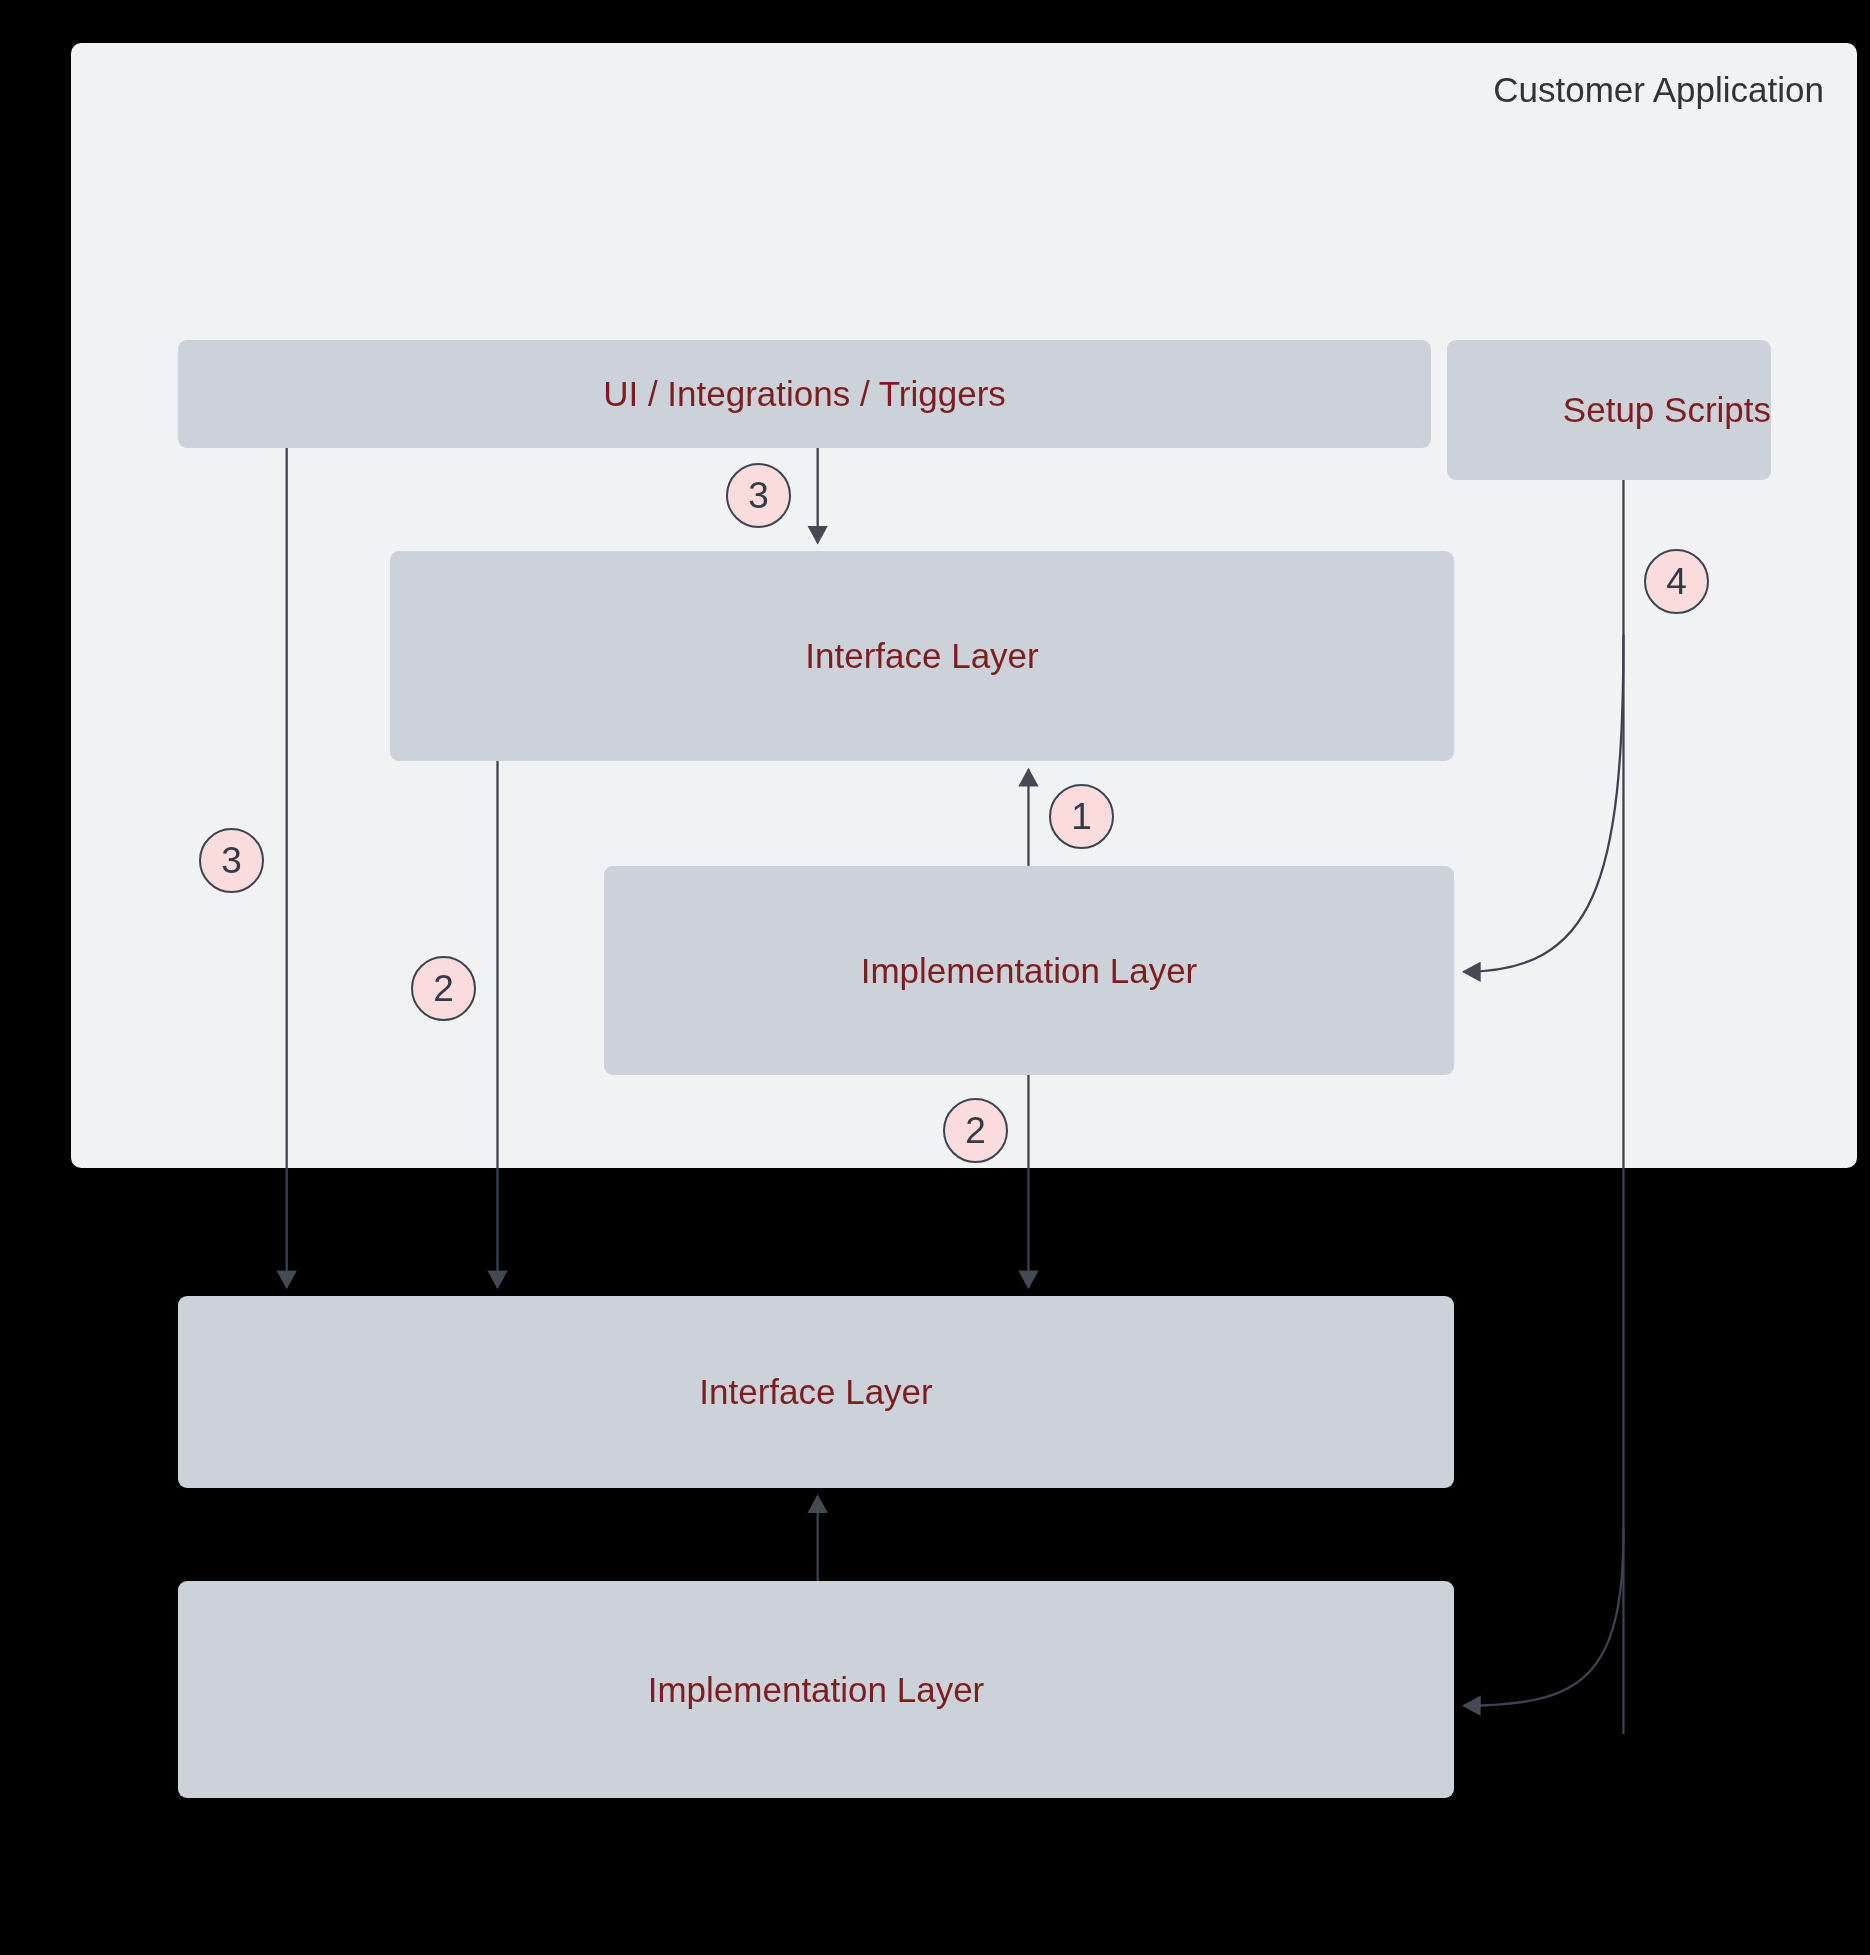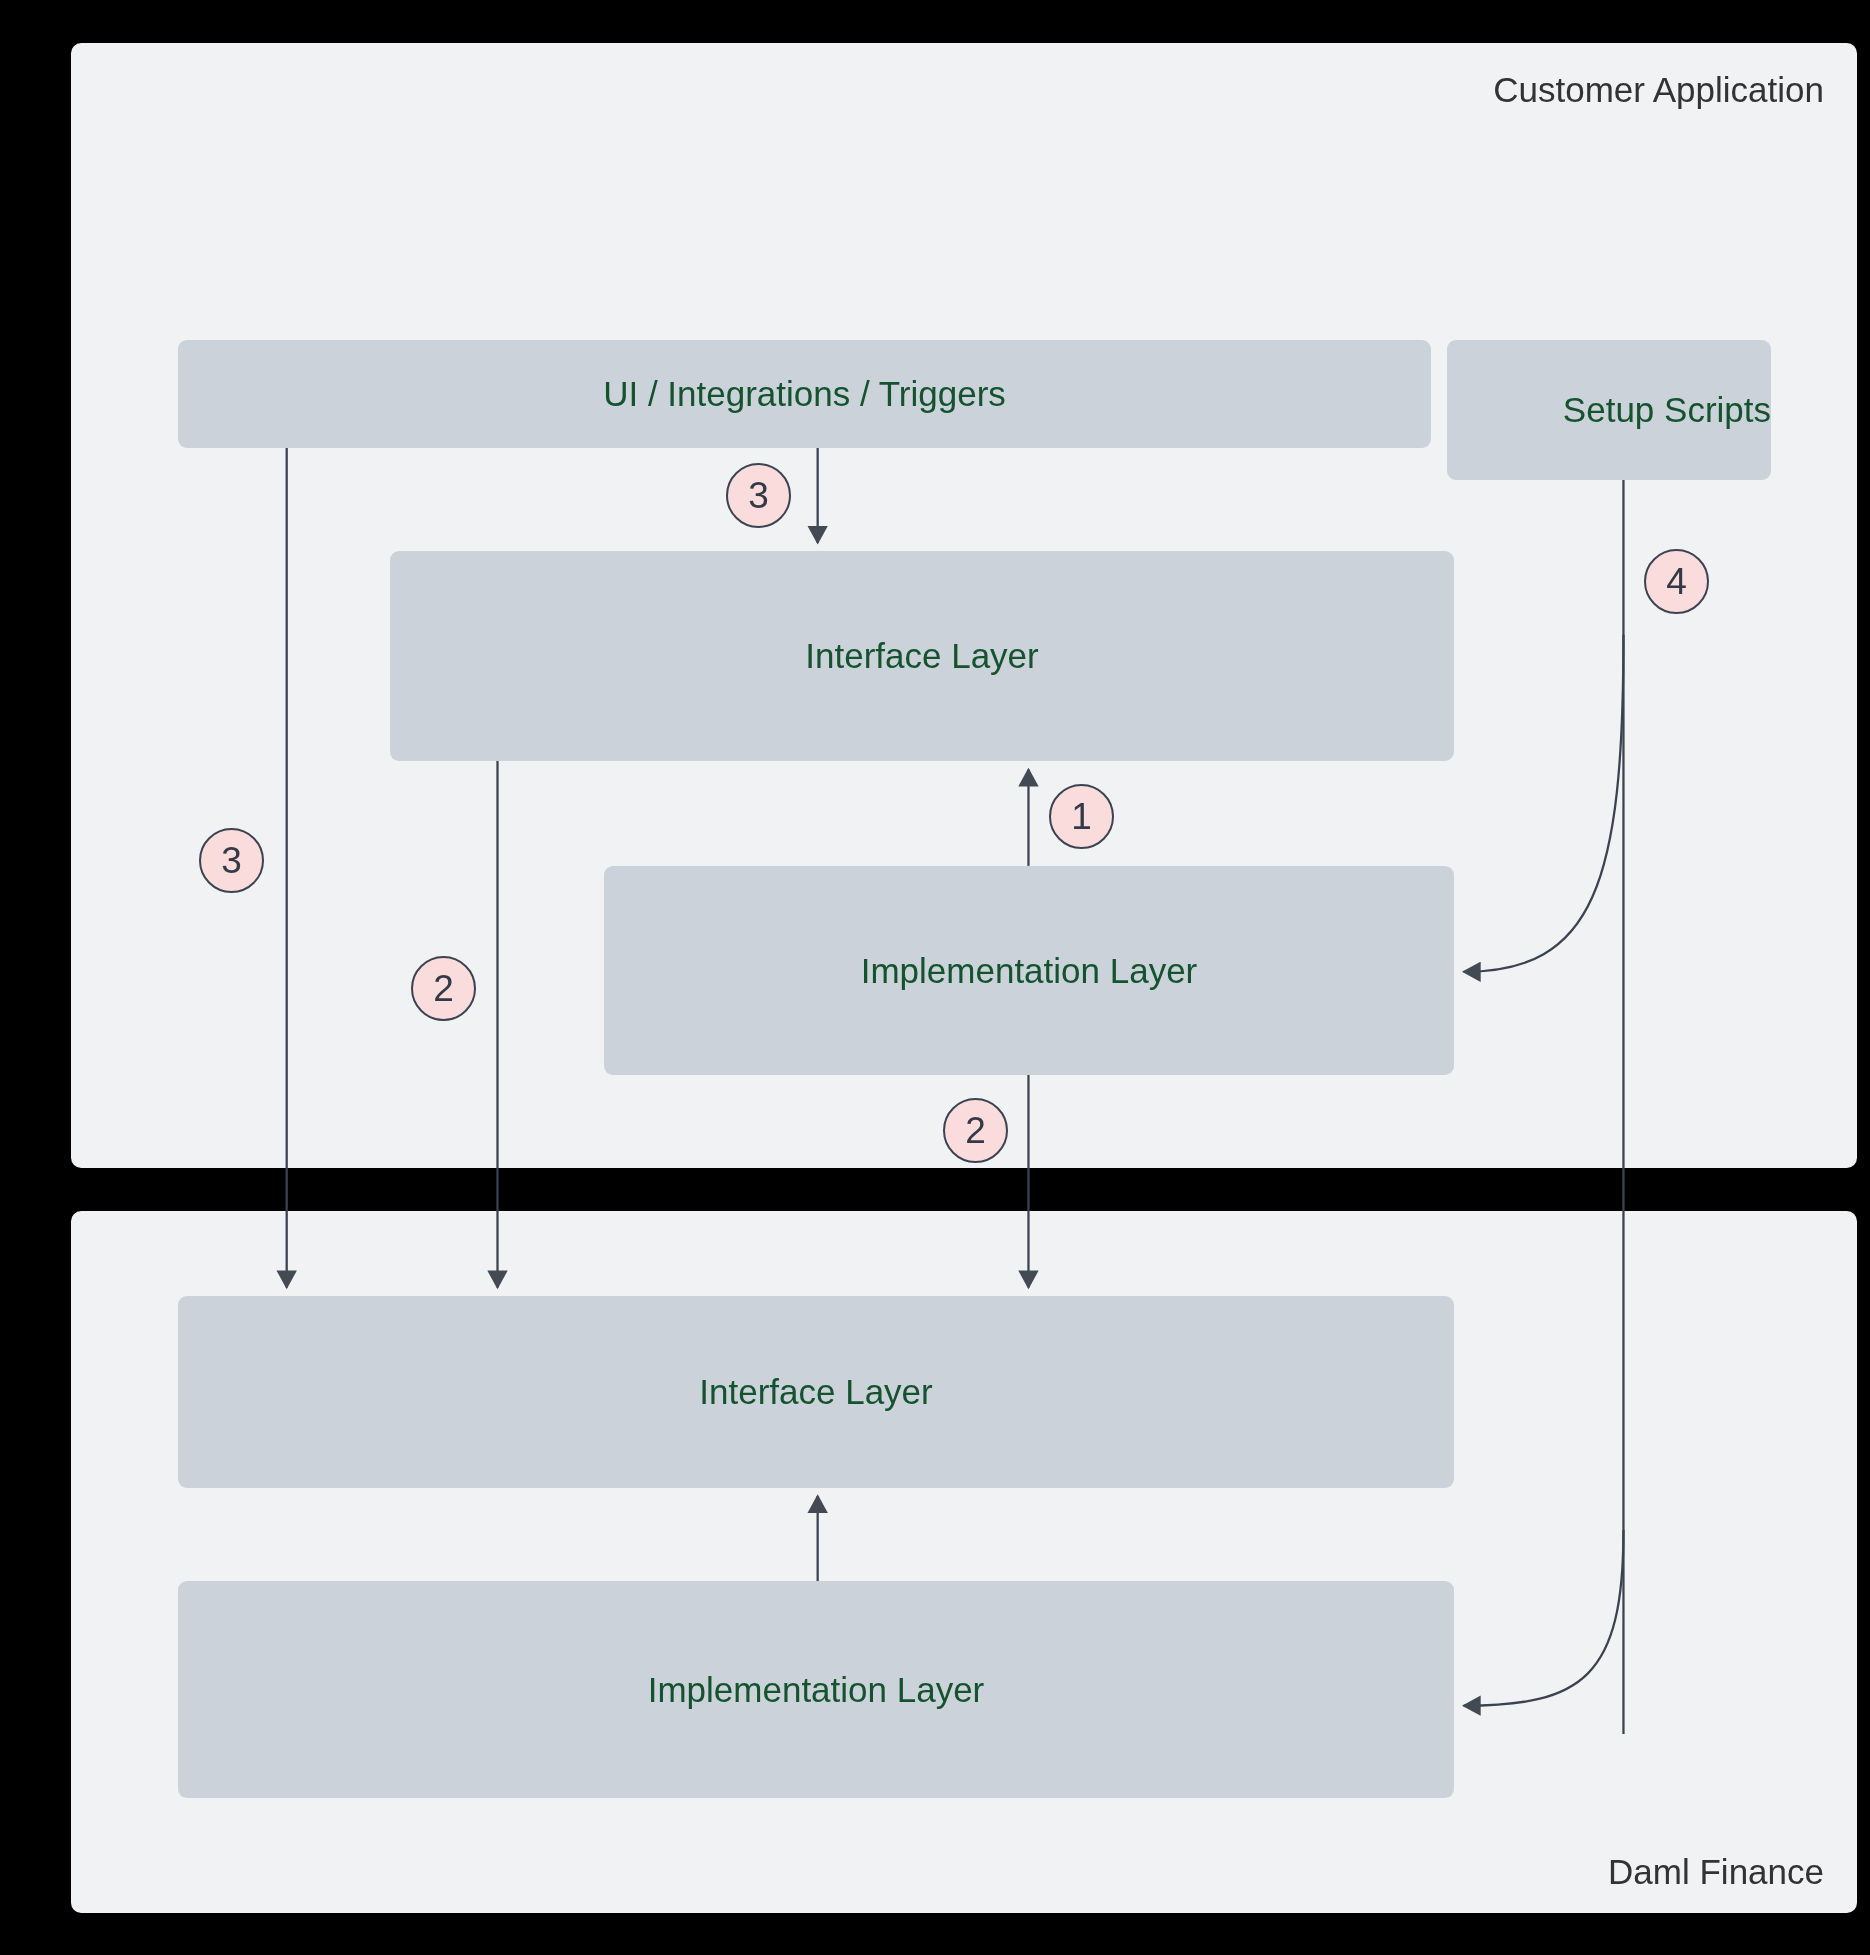--- a/index.html
+++ b/index.html
@@ -38,21 +38,21 @@
   #label-customer { right: 33px; top: 27px; }
   #label-daml     { right: 33px; bottom: 21.5px; }
 
   .node {
     position: absolute;
     background: #ccd2da;
     border-radius: 9px;
     display: flex;
     align-items: center;
     justify-content: center;
-    color: #14532d;
+    color: #7f1d1d;
     font-size: 35px;
     text-align: center;
     box-sizing: border-box;
   }
   #node-ui       { left: 148px;  top: 340px;  width: 1253px; height: 108px; }
   #node-setup    { left: 1417px; top: 340px;  width: 324px;  height: 140px; justify-content: flex-end; }
   #node-cust-if  { left: 360px;  top: 551px;  width: 1064px; height: 210px; }
   #node-cust-impl{ left: 574px; top: 866px; width: 850px; height: 209px; }
   #node-daml-if  { left: 148px;  top: 1296px; width: 1276px; height: 192px; }
   #node-daml-impl{ left: 148px;  top: 1581px; width: 1276px; height: 217px; }
@@ -89,23 +89,20 @@
 </style>
 </head>
 <body>
 
 <div id="canvas">
 
   <div class="panel" id="panel-customer">
     <div class="panel-label" id="label-customer">Customer Application</div>
   </div>
 
-  <div class="panel" id="panel-daml">
-    <div class="panel-label" id="label-daml">Daml Finance</div>
-  </div>
 
   <svg id="edges" viewBox="0 0 3300 3450" xmlns="http://www.w3.org/2000/svg">
     <defs>
       <marker id="arr" viewBox="0 0 12 12" refX="10" refY="6" markerWidth="9" markerHeight="9" orient="auto-start-reverse">
         <path d="M 0 0 L 11 6 L 0 12 z" class="arrowfill"></path>
       </marker>
     </defs>
 
     <g>
       <path class="edge" d="M 1390 790 L 1390 958" marker-end="url(#arr)"></path>

